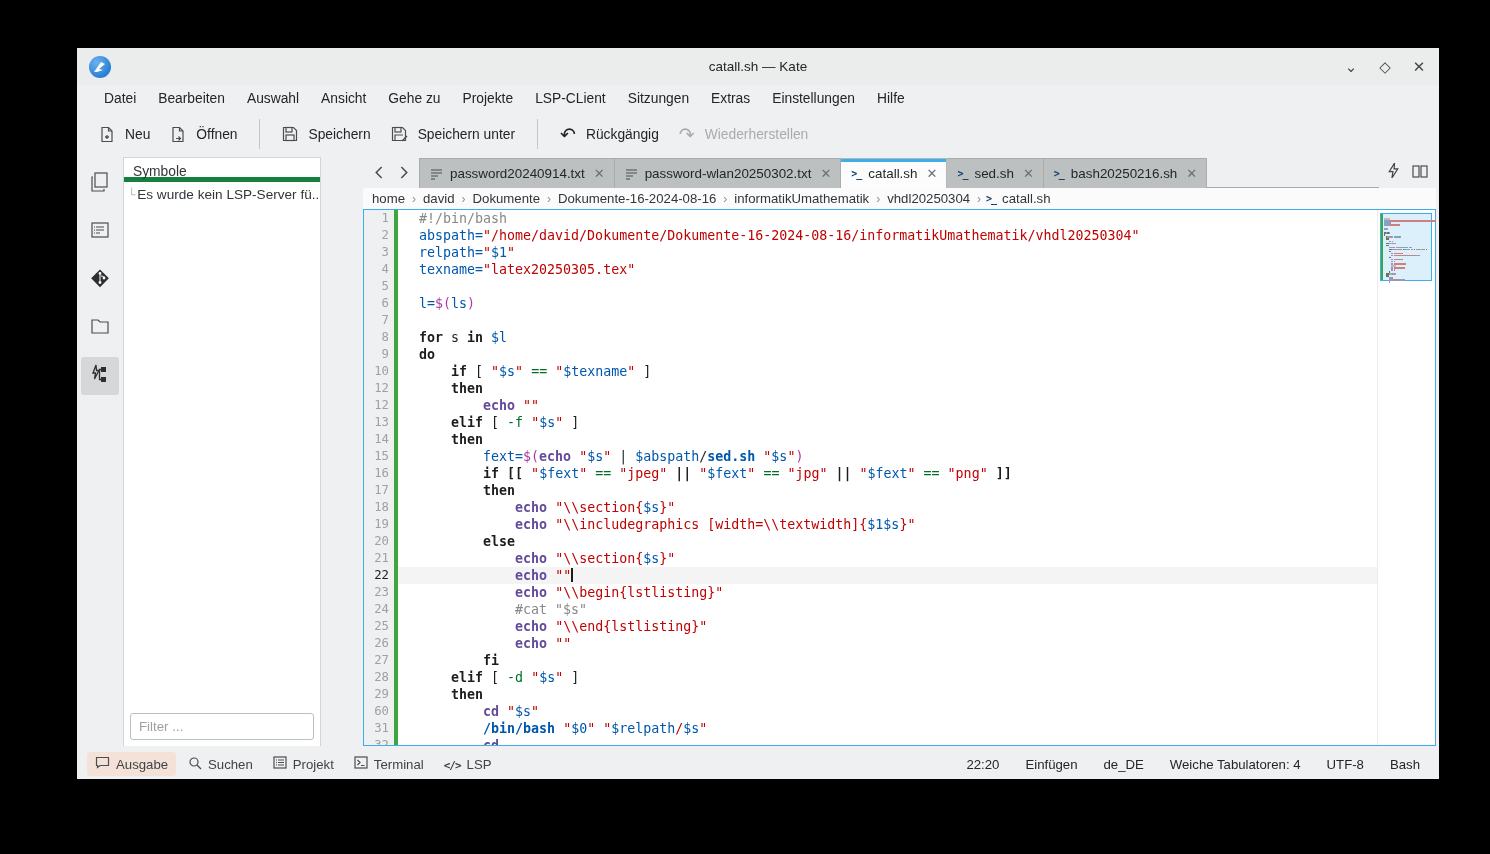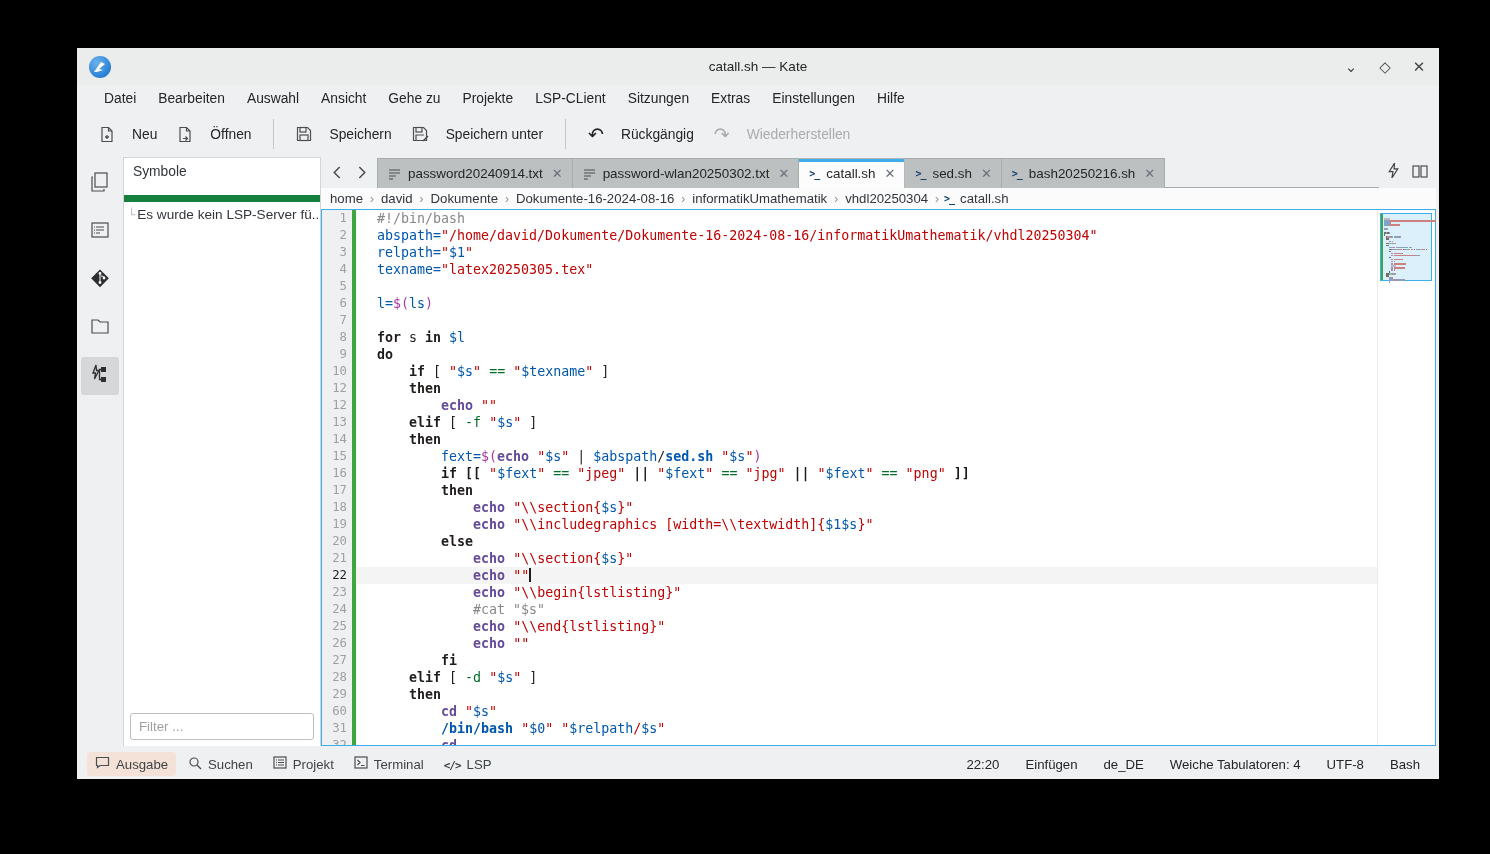--- a/index.html
+++ b/index.html
@@ -18,48 +18,48 @@
   .win-controls { position:absolute; right:10px; top:0; height:100%; display:flex; align-items:center; gap:14px; }
   .win-btn { width:20px; height:20px; display:flex; align-items:center; justify-content:center;
              color:#44484b; font-size:15px; cursor:default; }
 
   
   .menubar { height:26px; display:flex; align-items:center; padding-left:16px; gap:0; flex:none; }
   .menu-item { font-size:13.8px; color:#232627; padding:3px 11px; border-radius:3px;text-align:center; }
 
   
   .toolbar { height:46px; display:flex; align-items:center; padding-left:12px; flex:none; }
-  .tb-btn { display:flex; align-items:center; gap:17px; font-size:13.8px; color:#232627;
+  .tb-btn { display:flex; align-items:center; gap:10px; font-size:13.8px; color:#232627;
             padding:6px 10px; border-radius:3px; }
   .tb-btn .glyph { display:flex; align-items:center; }
   .tb-btn.disabled { color:#a9abad; }
   .tb-sep { width:1px; height:30px; background:#c4c6c8; margin:0 12px; }
   .arrow-glyph { font-size:19px; line-height:16px; font-family:"DejaVu Sans", sans-serif; }
 
   
   .main { flex:1; display:flex; min-height:0; }
   .iconstrip { width:46px; flex:none; display:flex; flex-direction:column; align-items:center;
                padding-top:8px; gap:10px; }
   .strip-btn { width:38px; height:38px; display:flex; align-items:center; justify-content:center; border-radius:3px; }
   .strip-btn.active { background:#d5d7d8; }
 
   .sidepanel { width:198px; flex:none; background:#fff; border:1px solid #d2d4d5; border-bottom:0;
                display:flex; flex-direction:column; }
-  .panel-header { height:44px; line-height:28px; padding-left:9px; font-size:13.8px; color:#31363b;
-                  border-bottom:7px solid #15803d; flex:none; }
+  .panel-header { height:24px; line-height:28px; padding-left:9px; font-size:13.8px; color:#31363b;
+                  border-bottom:5px solid #15803d; flex:none; }
   .panel-body { flex:1; overflow:hidden; padding-top:5px; }
   .tree-item { display:flex; align-items:center; font-size:13.6px; color:#31363b;
                white-space:nowrap; overflow:hidden; padding-left:4px; }
   .tree-guide { color:#b8babb; font-family:"DejaVu Sans Mono", monospace; font-size:12px; margin-right:2px; }
   .filter { margin:6px; height:27px; border:1px solid #bcbfc0; border-radius:3px; background:#fff;
             font-size:13.3px; padding:0 8px; color:#31363b; outline:none; flex:none;
             font-family:"Liberation Sans", sans-serif; }
   .filter::placeholder { color:#9da0a2; }
 
-  .rightcol { flex:1; display:flex; flex-direction:column; min-width:0; padding-right:3px; }
+  .rightcol { flex:1; display:flex; flex-direction:column; min-width:0; padding-right:3px;margin-left:42px; }
 
   
   .tabbar { height:31px; flex:none; display:flex; align-items:flex-end; background:#eff0f1; }
   .tab-nav { display:flex; align-items:center; height:100%; padding:0 4px; }
   .nav-btn { width:24px; height:24px; display:flex; align-items:center; justify-content:center; }
   .tabs { display:flex; height:30px; }
   .tab { display:flex; align-items:center; gap:7px; padding:0 9px 0 10px; font-size:13.4px; color:#232627;
          background:#bdc0c1; border:1px solid #a9acad; border-bottom:none; position:relative; }
   .tab + .tab { border-left:none; }
   .tab.active { background:#fcfcfc; border-color:#b5b8b9; }

